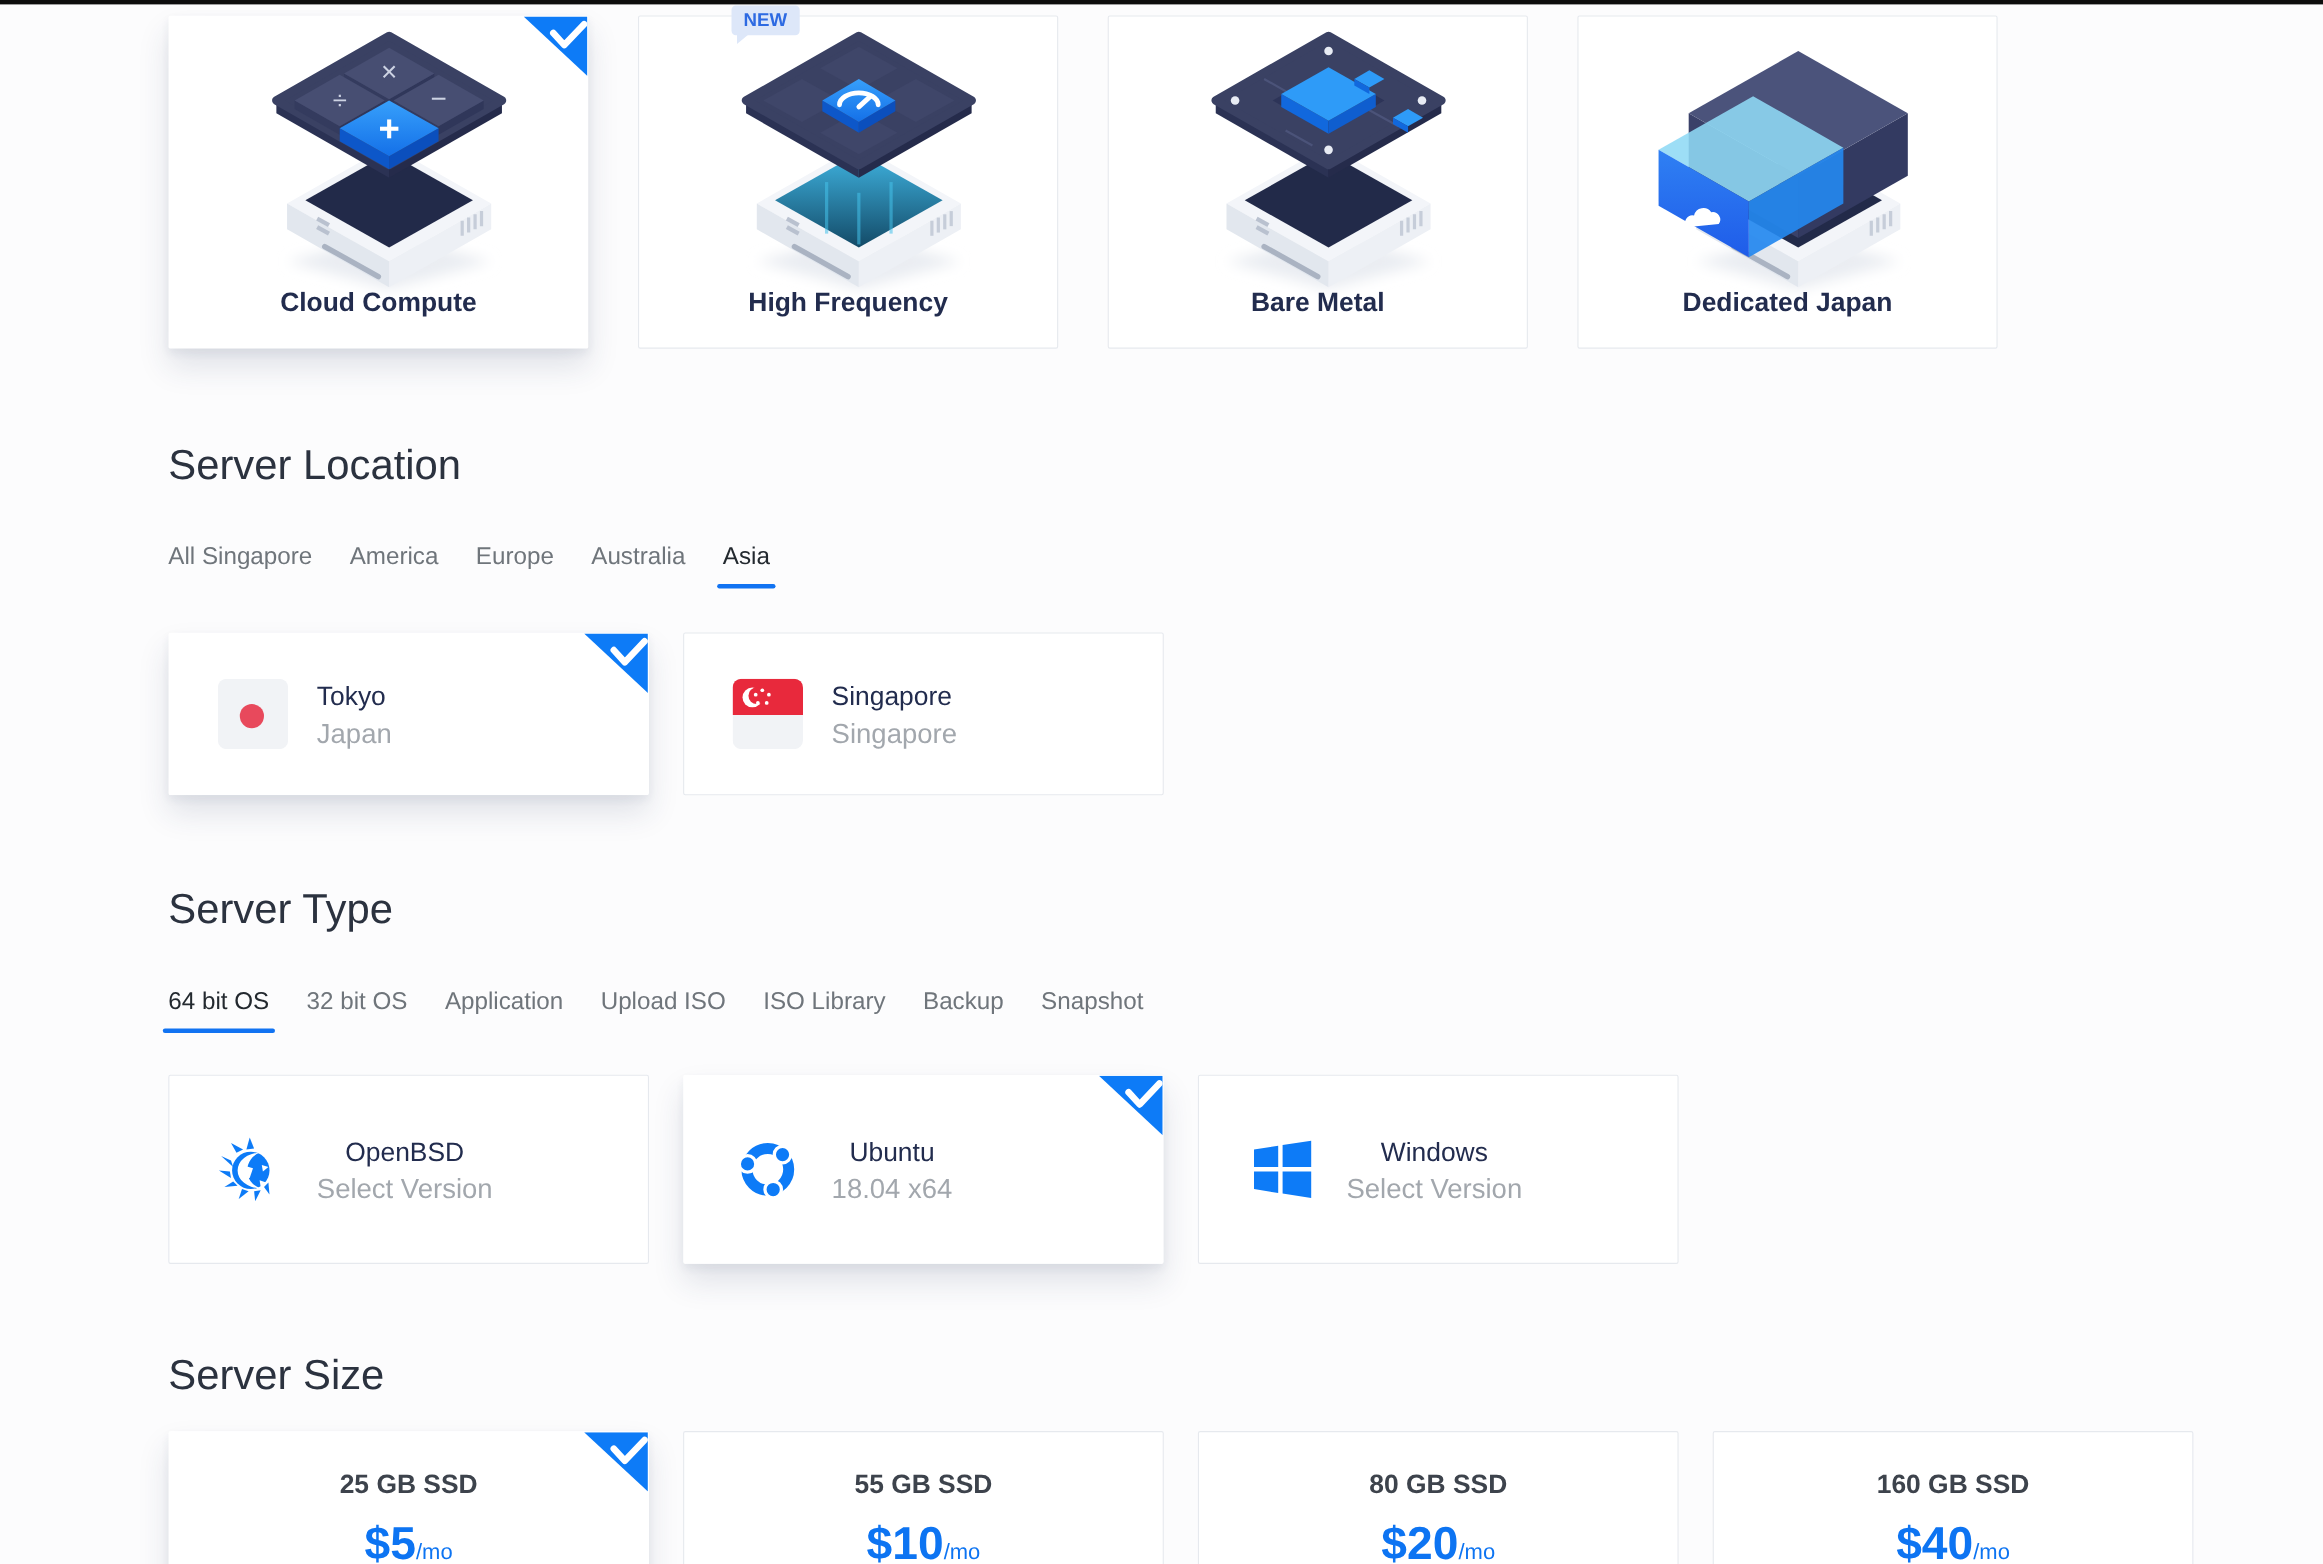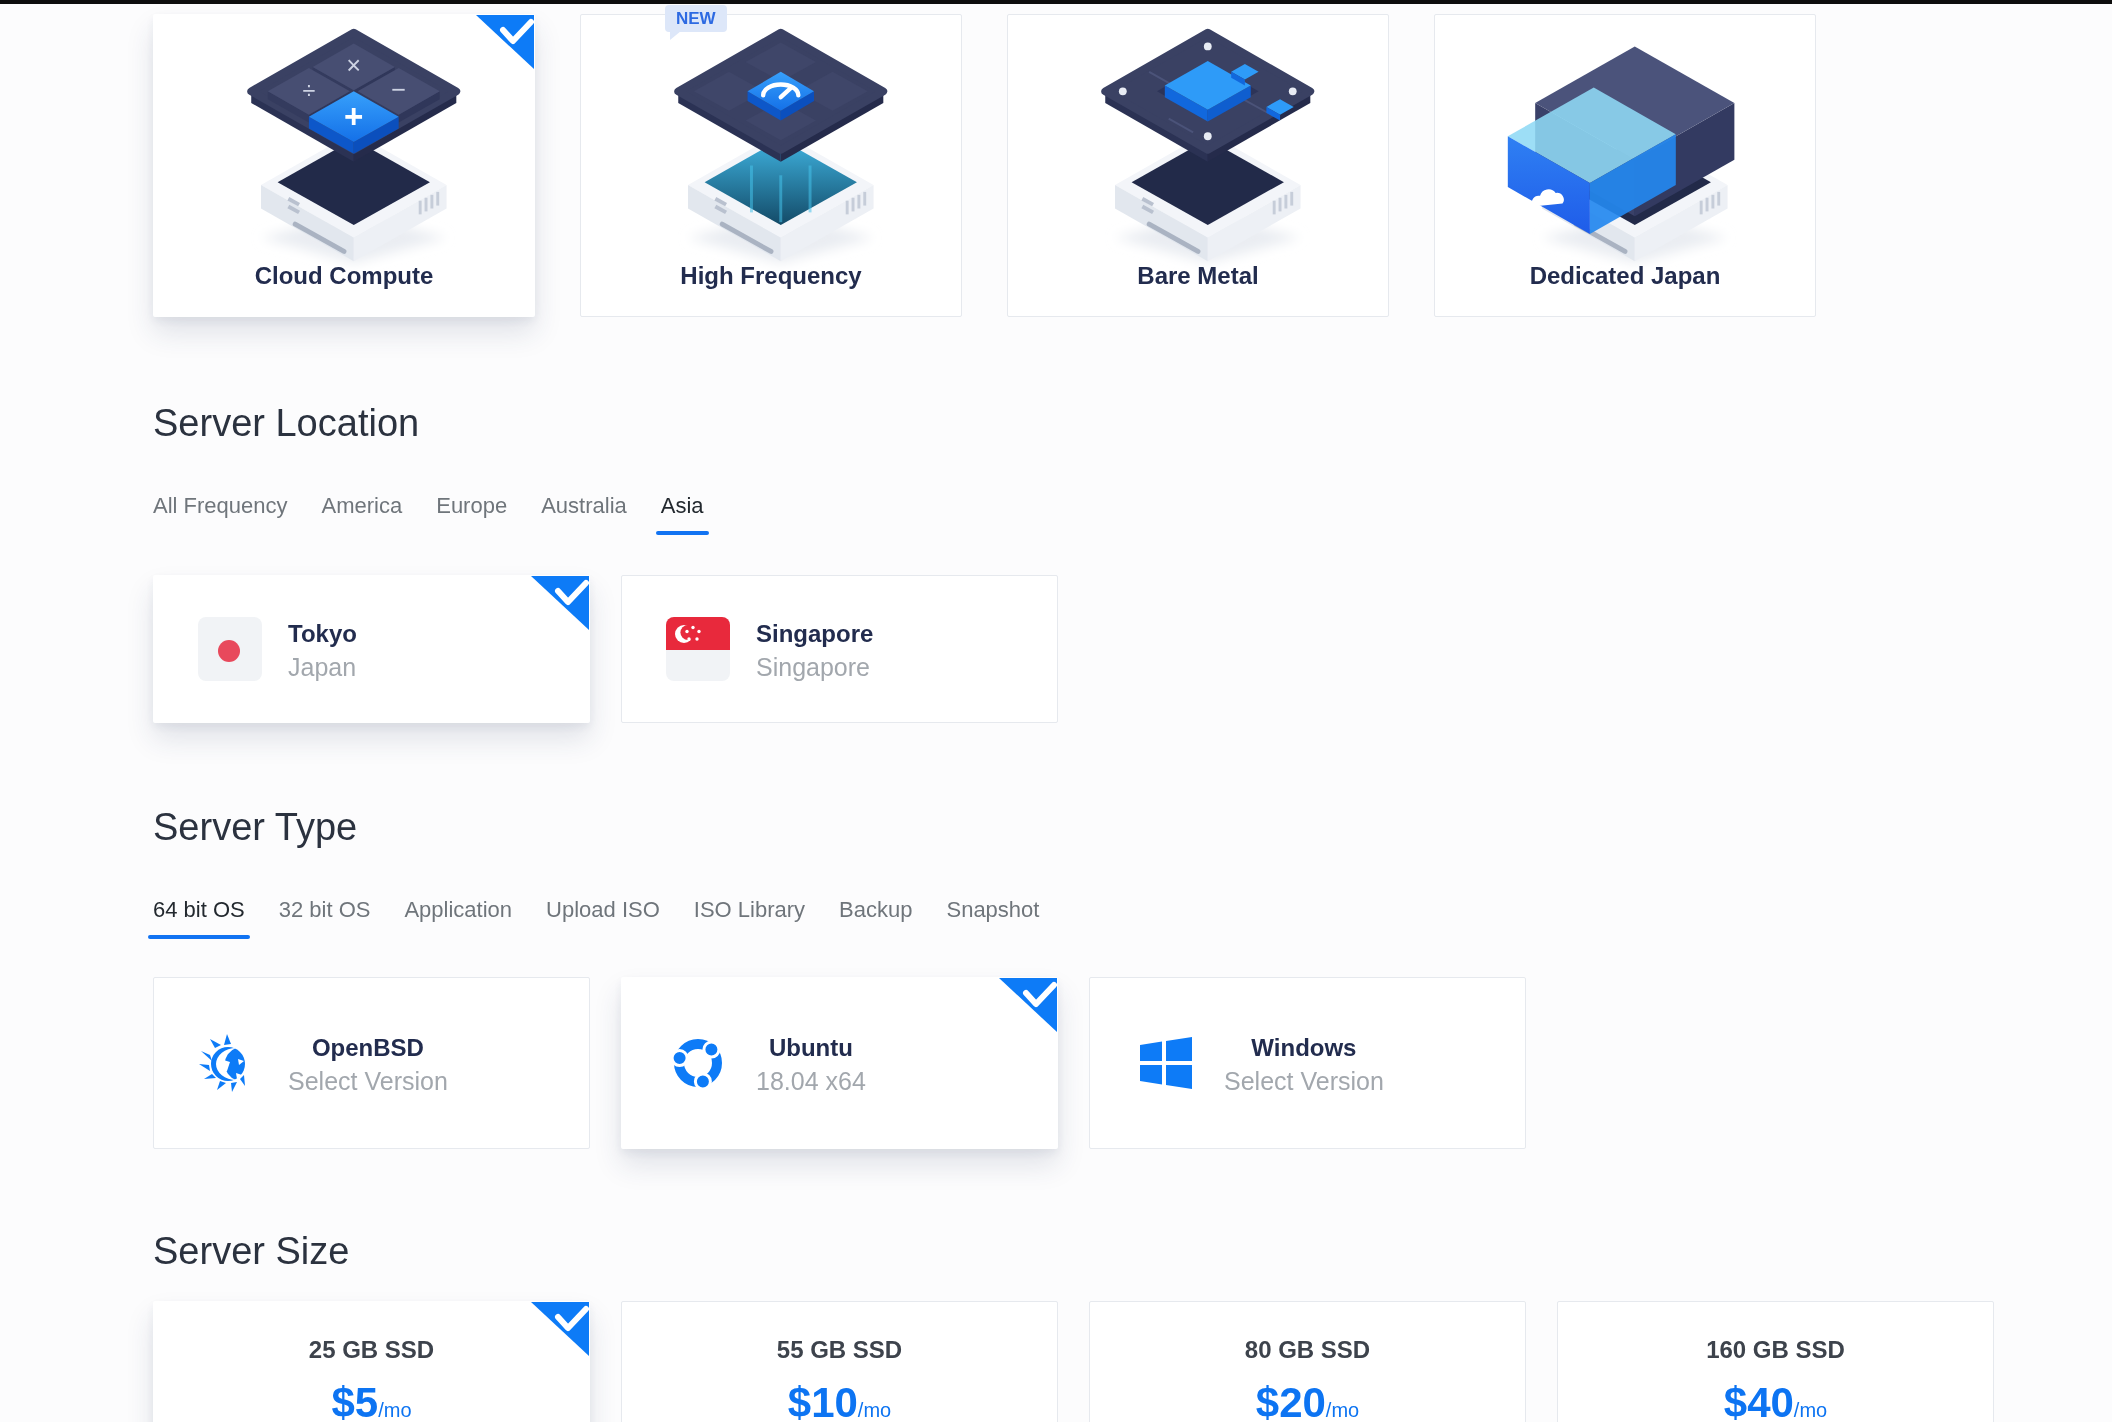--- a/index.html
+++ b/index.html
@@ -42,21 +42,21 @@
     background:#1173f2;border-radius:2px;}
 
   
   .pick-row{display:flex;gap:31px;}
   .row-loc{margin-top:40px;}
   .row-os{margin-top:38px;}
   .pick-card{width:437px;height:148px;display:flex;align-items:center;padding-left:44px;}
   .os-card{height:172px;text-align:center;}
   .pick-icon{width:64px;height:64px;flex:0 0 64px;}
   .pick-text{margin-left:26px;}
-  .pick-title{font-size:24px;font-weight:700;color:#222c4e;line-height:28px;}
+  .pick-title{font-size:24px;font-weight:400;color:#222c4e;line-height:28px;}
   .pick-sub{font-size:25px;color:#a2a7ad;margin-top:7px;line-height:24px;}
 
   
   .row-size{margin-top:28px;}
   .size-card{width:437px;height:240px;text-align:center;padding-top:34px;}
   .size-title{font-size:24px;font-weight:700;color:#3d434c;line-height:28px;}
   .size-price{margin-top:16px;line-height:46px;color:#0d74f2;}
   .price-value{font-size:42px;font-weight:700;}
   .price-period{font-size:20px;font-weight:400;}
   .size-hourly{margin-top:8px;font-size:19px;color:#a8adb2;line-height:24px;}
@@ -233,21 +233,21 @@
           </g>
         </g>
       </svg>
       <div class="plan-title">Dedicated Japan</div>
     </div>
   </div>
 
   <div class="section-heading h-loc">Server Location</div>
 
   <div class="tabs">
-    <div class="tab">All Frequency</div>
+    <div class="tab">All Singapore</div>
     <div class="tab">America</div>
     <div class="tab">Europe</div>
     <div class="tab">Australia</div>
     <div class="tab active">Asia</div>
   </div>
 
   <div class="pick-row row-loc">
     <div class="card pick-card selected">
       <svg class="pick-icon" viewBox="0 0 64 64">
         <rect width="64" height="64" rx="8" fill="#f1f3f6"></rect>

